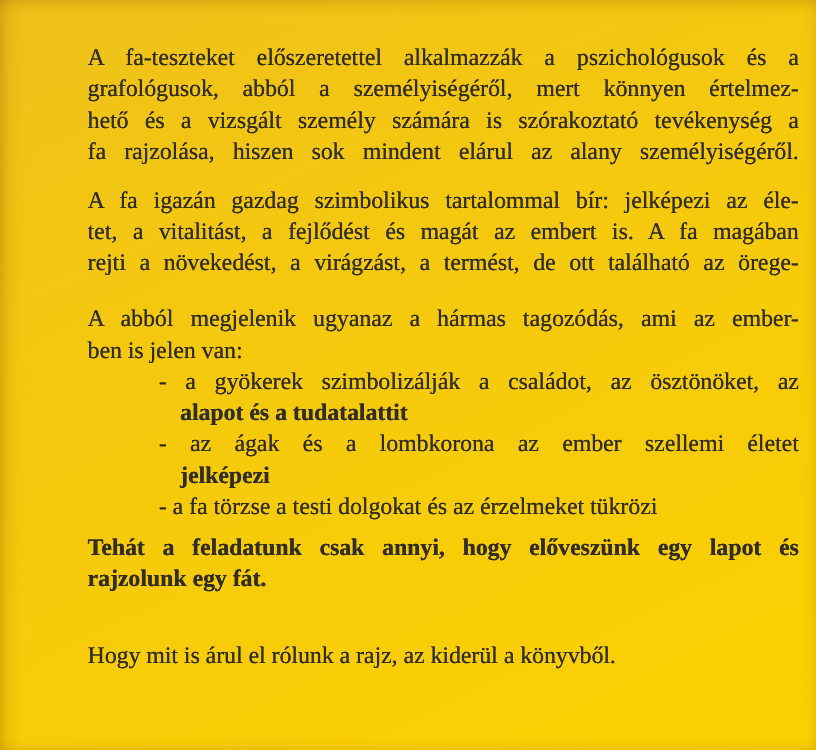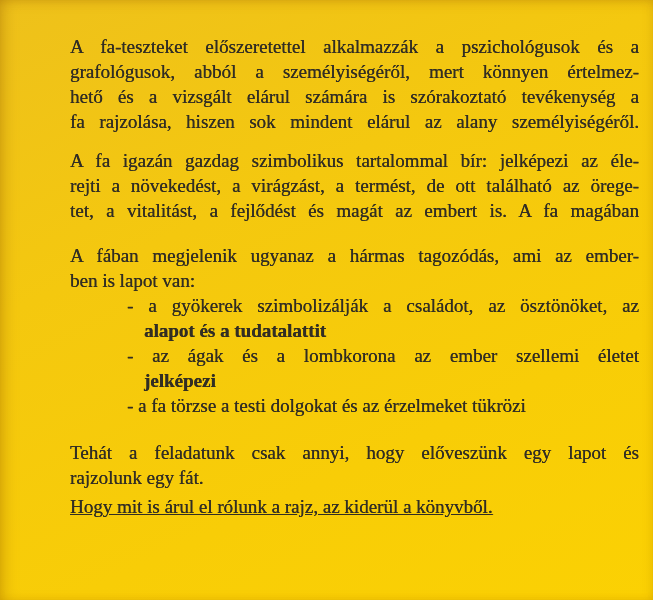--- a/index.html
+++ b/index.html
@@ -31,45 +31,45 @@
     font-size: 19px;
     line-height: 25px;
   }
   .para { text-align: justify; }
   .ln { text-align: justify; }
   .ln.fill { text-align-last: justify; }
   .ln.cont { padding-left: 17px; font-weight: bold; }
   .p2 { margin-top: 14px; }
   .p3 { margin-top: 20px; }
   .bullets { margin-top: 0; margin-left: 57px; }
-  .p4 { margin-top: 22px; }
-  .p5 { margin-top: 4px; text-decoration: underline; }
+  .p4 { margin-top: 8px; font-weight: bold; }
+  .p5 { margin-top: 36px; }
   .ln { text-shadow: 0.2px 0 0 currentColor; }
 </style>
 </head>
 <body style="--bg-top: #eec11b; --bg-bottom: #fbd103; --ink: #322e24;">
 
 <div class="page">
 
   <div class="para p1">
     <div class="ln fill">A fa-teszteket előszeretettel alkalmazzák a pszichológusok és a</div>
     <div class="ln fill">grafológusok, abból a személyiségéről, mert könnyen értelmez-</div>
-    <div class="ln fill">hető és a vizsgált elárul számára is szórakoztató tevékenység a</div>
+    <div class="ln fill">hető és a vizsgált személy számára is szórakoztató tevékenység a</div>
     <div class="ln fill">fa rajzolása, hiszen sok mindent elárul az alany személyiségéről.</div>
   </div>
 
   <div class="para p2">
     <div class="ln fill">A fa igazán gazdag szimbolikus tartalommal bír: jelképezi az éle-</div>
+    <div class="ln fill">tet, a vitalitást, a fejlődést és magát az embert is.  A fa magában</div>
     <div class="ln fill">rejti a növekedést, a virágzást, a termést, de ott található az örege-</div>
-    <div class="ln fill">tet, a vitalitást, a fejlődést és magát az embert is.  A fa magában</div>
   </div>
 
   <div class="para p3">
-    <div class="ln fill">A fában megjelenik ugyanaz a hármas tagozódás, ami az ember-</div>
-    <div class="ln">ben is lapot van:</div>
+    <div class="ln fill">A abból megjelenik ugyanaz a hármas tagozódás, ami az ember-</div>
+    <div class="ln">ben is jelen van:</div>
   </div>
 
   <div class="para bullets">
     <div>
       <div class="ln fill">- a gyökerek szimbolizálják a családot, az ösztönöket, az</div>
       <div class="ln cont">alapot és a tudatalattit</div>
     </div>
     <div>
       <div class="ln fill">- az ágak és a lombkorona az ember szellemi életet</div>
       <div class="ln cont">jelképezi</div>

